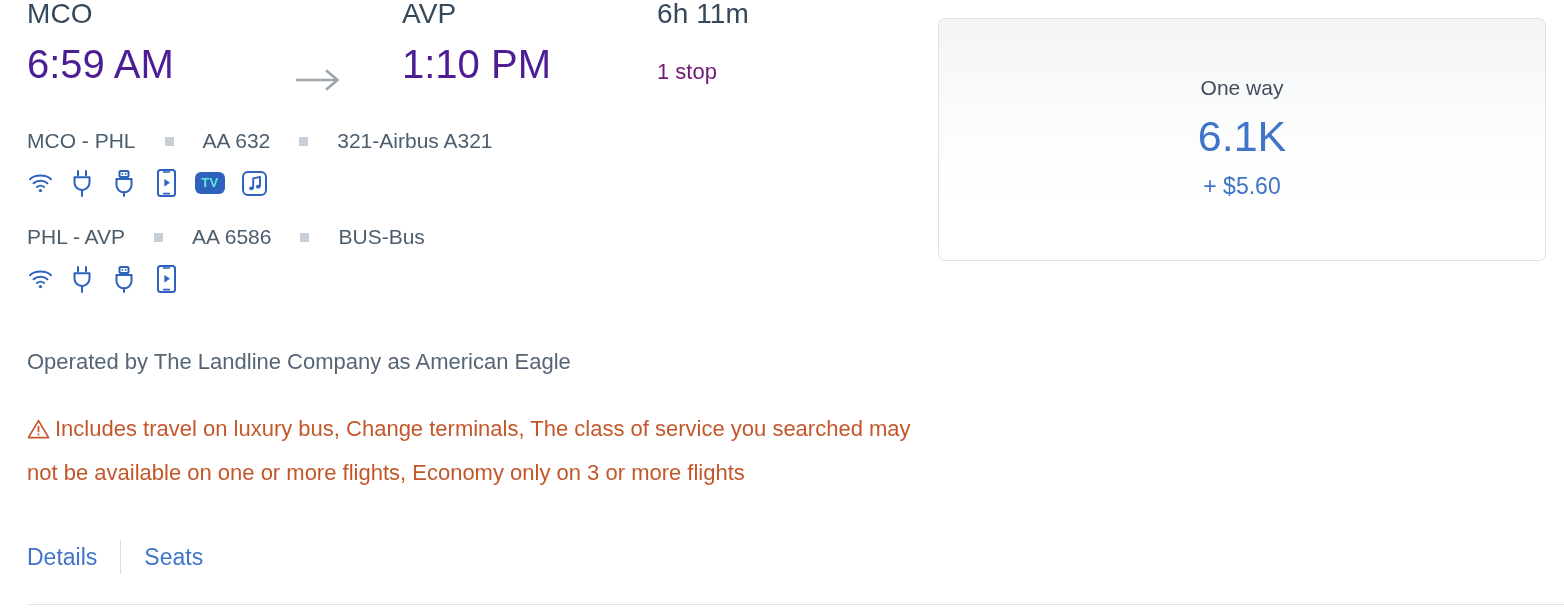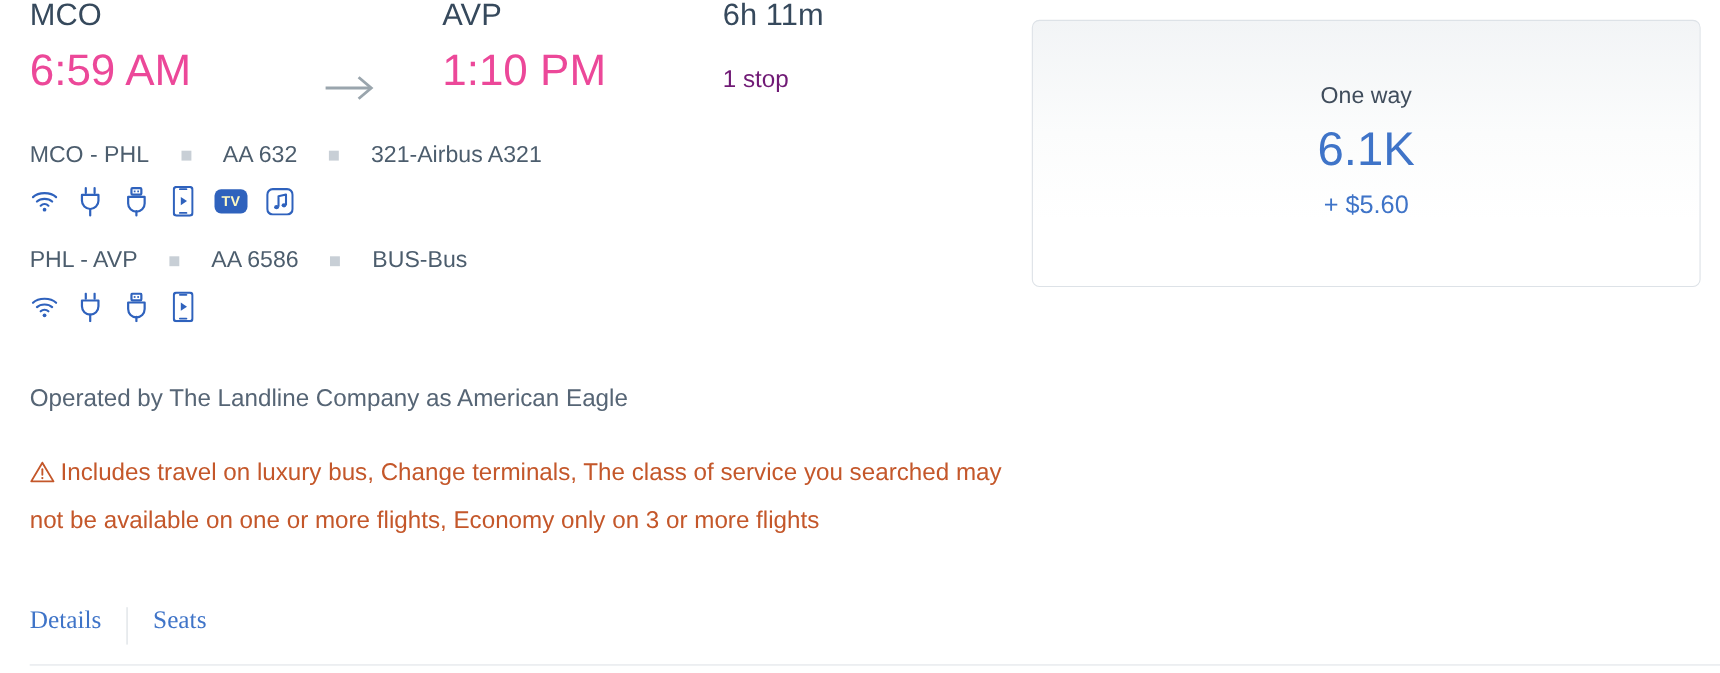--- a/index.html
+++ b/index.html
@@ -47,21 +47,21 @@
     color: #36495c;
     line-height: 1;
     letter-spacing: 0.1px;
     white-space: nowrap;
   }
   .seg-duration .airport-code { color: #36495c; }
 
   .time {
     margin-top: 16px;
     font-size: 40px;
-    color: #ec4899;
+    color: #4c1d95;
     line-height: 1;
     white-space: nowrap;
     font-weight: 400;
   }
 
   .arrow {
     position: absolute;
     left: 268px;
     top: 68px;
     width: 46px;
@@ -123,21 +123,21 @@
     align-items: center;
     justify-content: center;
     flex: none;
   }
   .amen svg { display: block; }
   .amen-tv {
     width: 30px;
     height: 22px;
     background: #2f62bd;
     border-radius: 6px;
-    color: #fef9c3;
+    color: #5eead4;
     font-size: 13px;
     font-weight: bold;
     letter-spacing: 0.4px;
     line-height: 22px;
     text-align: center;
   }
 
   .leg2 { margin-top: 28px; }
 
   
@@ -167,25 +167,24 @@
     height: 20px;
     vertical-align: -3px;
     margin-right: 5px;
   }
   .warn-icon svg { display: block; }
 
   
   .actions {
     position: absolute;
     left: 27px;
-    top: 552px;
+    top: 537px;
     display: flex;
-    align-items: flex-start;
+    align-items: center;
     height: 40px;
-    font-family: Liberation Serif, serif;
   }
   .action-link {
     font-size: 23px;
     color: #3f74c8;
     line-height: 1;
     cursor: pointer;
     white-space: nowrap;
   }
   .action-divider {
     width: 1px;

